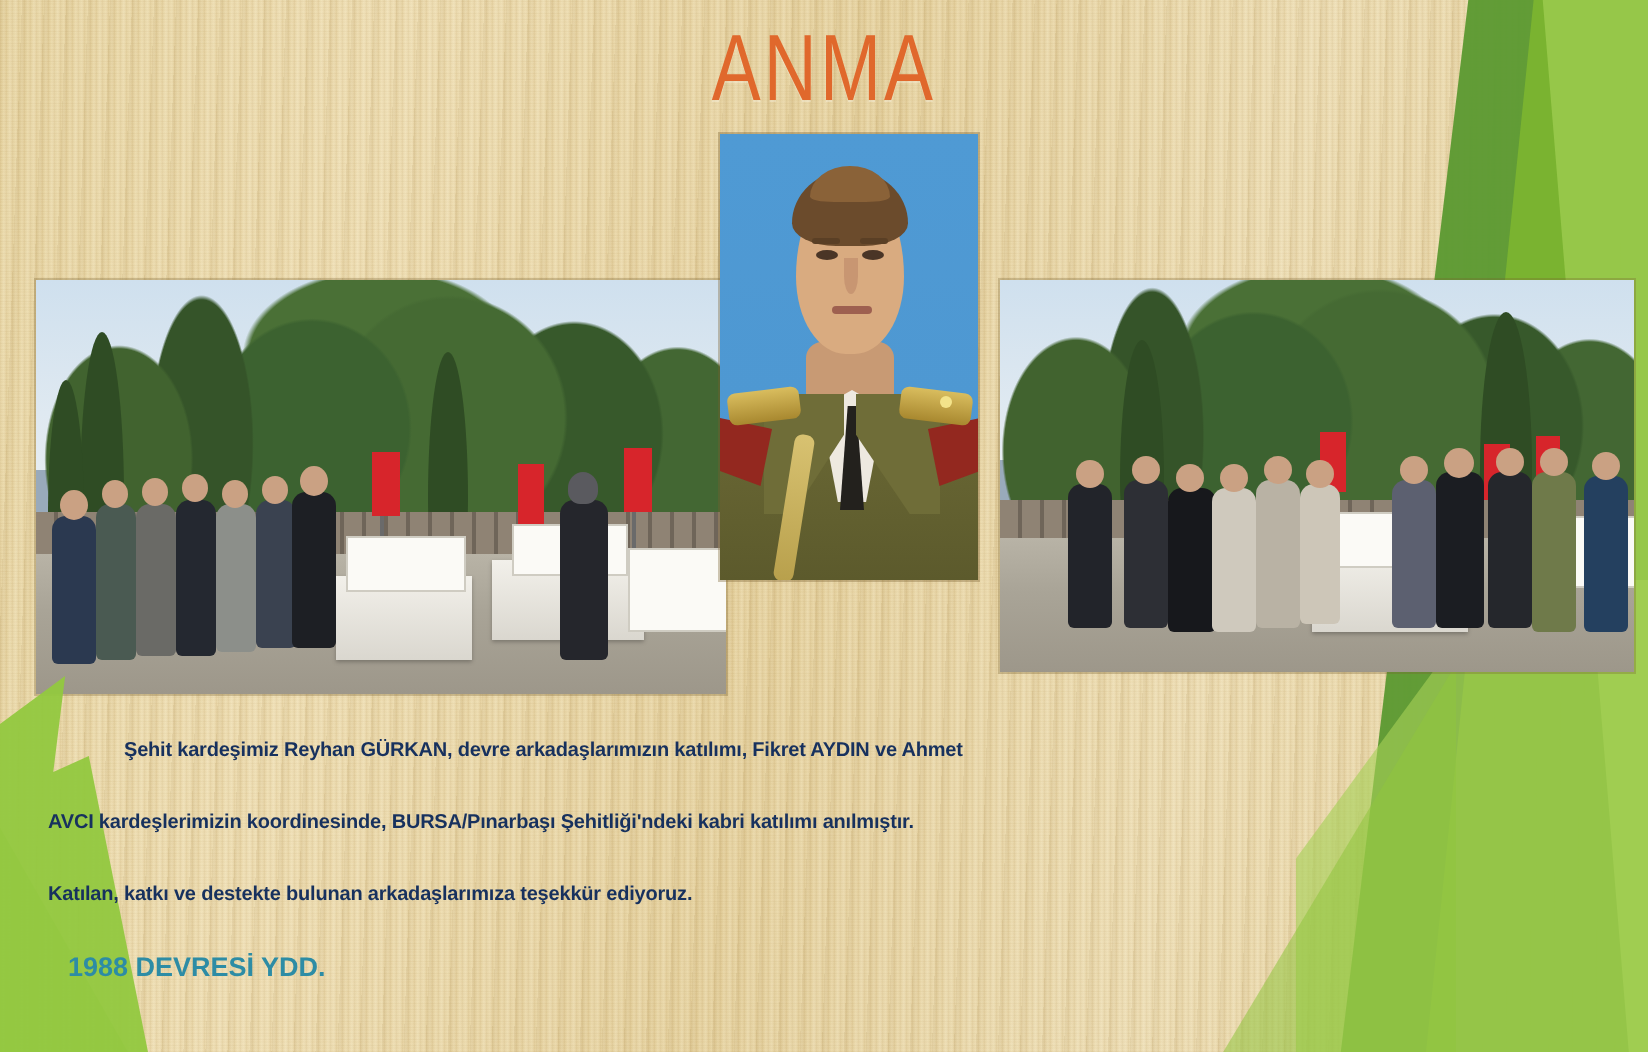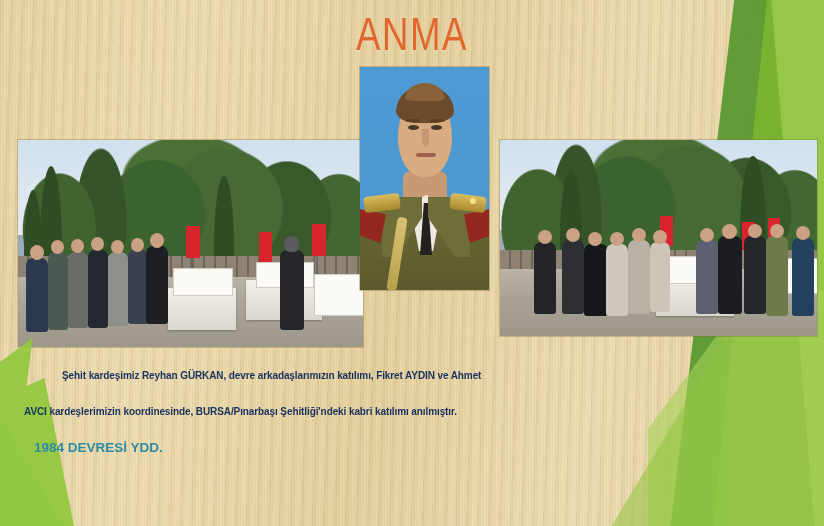--- a/index.html
+++ b/index.html
@@ -312,16 +312,17 @@
     <div class="sc-p" style="left:292px;top:98px;width:22px;height:78px;background:#24405f;"></div>
     <div class="sc-head" style="left:296px;top:86px;width:14px;height:14px;"></div>
   </div>
 
   <div class="deco g-left-soft"></div>
   <div class="deco g-left"></div>
 
   <div class="body-text">
     <div class="line l1">Şehit kardeşimiz Reyhan GÜRKAN,  devre arkadaşlarımızın katılımı, Fikret AYDIN ve Ahmet</div>
     <div class="line l2">AVCI kardeşlerimizin koordinesinde, BURSA/Pınarbaşı Şehitliği'ndeki kabri katılımı anılmıştır.</div>
-    <div class="line l4">1984 DEVRESİ YDD.</div>
+    <div class="line l3">Katılan, katkı ve destekte bulunan arkadaşlarımıza teşekkür ediyoruz.</div>
+    <div class="line l4">1988 DEVRESİ YDD.</div>
   </div>
 
 </div>
 
 </body></html>

